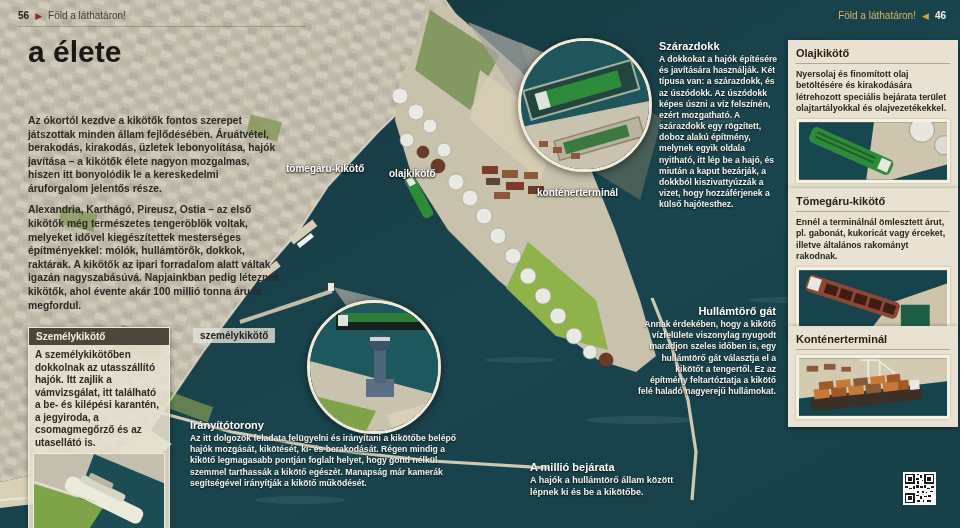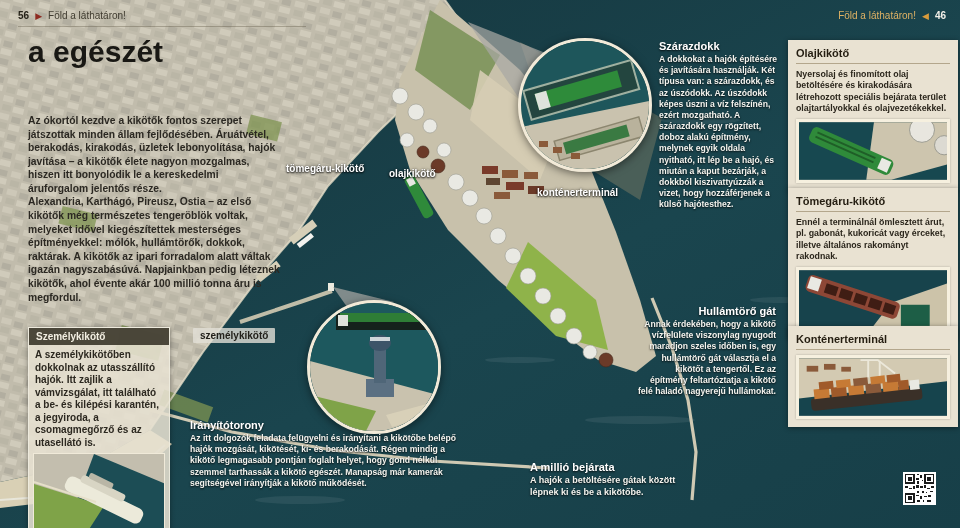--- a/index.html
+++ b/index.html
@@ -19,21 +19,21 @@
   .hdr-right .lbl { color:#dfb264; }
   .hdr-right .arr { color:#d99b3c; font-size:9px; }
   .hdr-right .pg { font-weight:bold; color:#f2efe8; }
 
   
   #headline { position:absolute; left:28px; top:36px; color:#191814; line-height:1.08; }
   #headline .l1 { font-size:28px; font-weight:400; letter-spacing:-.3px; }
   #headline .l2 { font-size:30px; font-weight:800; }
   #intro { position:absolute; left:28px; top:114px; width:253px; font-size:10.3px;
            font-weight:600; color:#2b2822; line-height:1.32; }
-  #intro p + p { margin-top:0; }
+  #intro p + p { margin-top:8px; }
 
   
   .anno { position:absolute; color:#f4f3ee; text-shadow:0 1px 2px rgba(0,0,0,.85); }
   .anno h3 { font-size:11px; font-weight:800; color:#ffffff; margin-bottom:2px; }
   .anno p { font-size:8.6px; font-weight:600; line-height:1.3; }
   #anno-drydock   { left:659px; top:40px;  width:120px; }
   #anno-breakwtr  { left:636px; top:305px; width:140px; text-align:right; }
   #anno-tower     { left:190px; top:419px; width:268px; }
   #anno-entrance  { left:530px; top:461px; width:168px; }
   #anno-entrance p { font-size:9px; }
@@ -231,21 +231,21 @@
     <span class="lbl">Föld a láthatáron!</span>
   </div>
   <div class="hdr-rule"></div>
   <div class="hdr hdr-right">
     <span class="lbl">Föld a láthatáron!</span>
     <span class="arr">◀</span>
     <span class="pg">46</span>
   </div>
 
   <h1 id="headline">
-    <div class="l2">a egészét</div>
+    <div class="l2">a élete</div>
   </h1>
   <div id="intro">
     <p>Az ókortól kezdve a kikötők fontos szerepet játszottak minden állam fejlődésében. Áruátvétel, berakodás, kirakodás, üzletek lebonyolítása, hajók javítása – a kikötők élete nagyon mozgalmas, hiszen itt bonyolódik le a kereskedelmi áruforgalom jelentős része.</p>
     <p>Alexandria, Karthágó, Pireusz, Ostia – az első kikötők még természetes tengeröblök voltak, melyeket idővel kiegészítettek mesterséges építményekkel: mólók, hullámtörők, dokkok, raktárak. A kikötők az ipari forradalom alatt váltak igazán nagyszabásúvá. Napjainkban pedig léteznek kikötők, ahol évente akár 100 millió tonna áru is megfordul.</p>
   </div>
 
   <span class="maplab" id="lab-bulk">tömegáru-kikötő</span>
   <span class="maplab" id="lab-oil">olajkikötő</span>
   <span class="maplab" id="lab-cont">konténerterminál</span>
   <span class="maplab" id="lab-pass">személykikötő</span>
@@ -257,21 +257,21 @@
   <div class="anno" id="anno-breakwtr">
     <h3>Hullámtörő gát</h3>
     <p>Annak érdekében, hogy a kikötő vízfelülete viszonylag nyugodt maradjon szeles időben is, egy hullámtörő gát választja el a kikötőt a tengertől. Ez az építmény feltartóztatja a kikötő felé haladó nagyerejű hullámokat.</p>
   </div>
   <div class="anno" id="anno-tower">
     <h3>Irányítótorony</h3>
     <p>Az itt dolgozók feladata felügyelni és irányítani a kikötőbe belépő hajók mozgását, kikötését, ki- és berakodását. Régen mindig a kikötő legmagasabb pontján foglalt helyet, hogy gond nélkül szemmel tarthassák a kikötő egészét. Manapság már kamerák segítségével irányítják a kikötő működését.</p>
   </div>
   <div class="anno" id="anno-entrance">
     <h3>A millió bejárata</h3>
-    <p>A hajók a betöltésére gátak között lépnek ki és be a kikötőbe.</p>
+    <p>A hajók a hullámtörő állam között lépnek ki és be a kikötőbe.</p>
   </div>
 
   <div id="box-passenger">
     <div class="bar">Személykikötő</div>
     <div class="txt">A személykikötőben dokkolnak az utasszállító hajók. Itt zajlik a vámvizsgálat, itt található a be- és kilépési karantén, a jegyiroda, a csomagmegőrző és az utasellátó is.</div>
     <div class="pic">
       <svg width="132" height="80" viewBox="0 0 132 80">
         <rect width="132" height="80" fill="#c3beae"></rect>
         <polygon points="60,0 132,30 132,80 30,80" fill="#1c4d55"></polygon>
         <polygon points="0,30 70,52 52,80 0,80" fill="#7fa348"></polygon>

